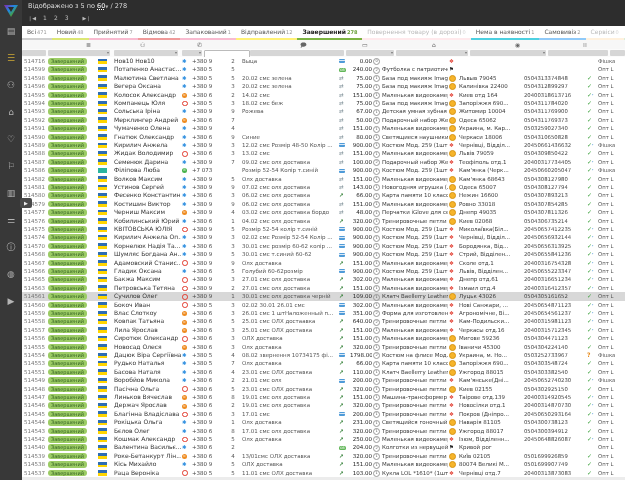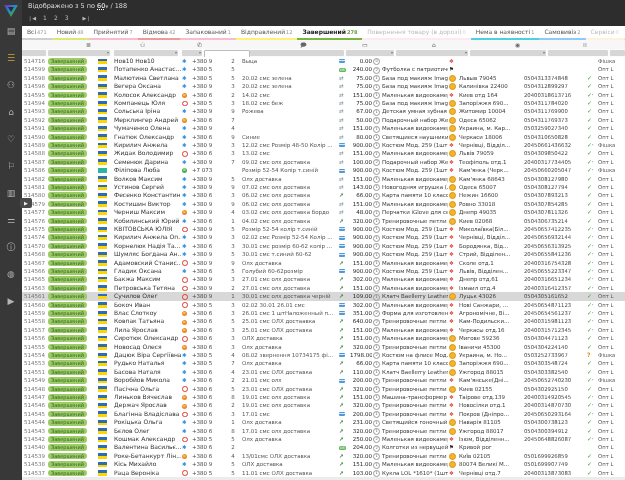--- a/index.html
+++ b/index.html
@@ -111,21 +111,21 @@
       <span class="side-ic" style="top: 242px;">ⓘ</span>
       <span class="side-ic" style="top: 269px;">◍</span>
       <span class="side-ic" style="top: 296px;">▶</span>
     </div>
   <div id="float-play">▶</div>
 
   <div id="topbar">
     <div id="shown">
       <span>Відображено з 5 по</span>
       <span class="pgsz">60</span><span class="caret">▼</span>
-      <span>/ 188</span>
+      <span>/ 278</span>
     </div>
     <div id="pager">
       <span class="endcap pg">❘◀</span>
       <span id="pages"><span class="pg" style="margin-right: 7px;">1</span><span class="pg" style="margin-right: 7px;">2</span><span class="pg" style="margin-right: 7px;">3</span></span>
       <span class="endcap pg">▶❘</span>
     </div>
   </div>
 
   <div id="tabs">
       <div class="tab" style="border-bottom-color: rgb(207, 207, 207);"><span>Всі</span><span class="cnt">471</span></div>

